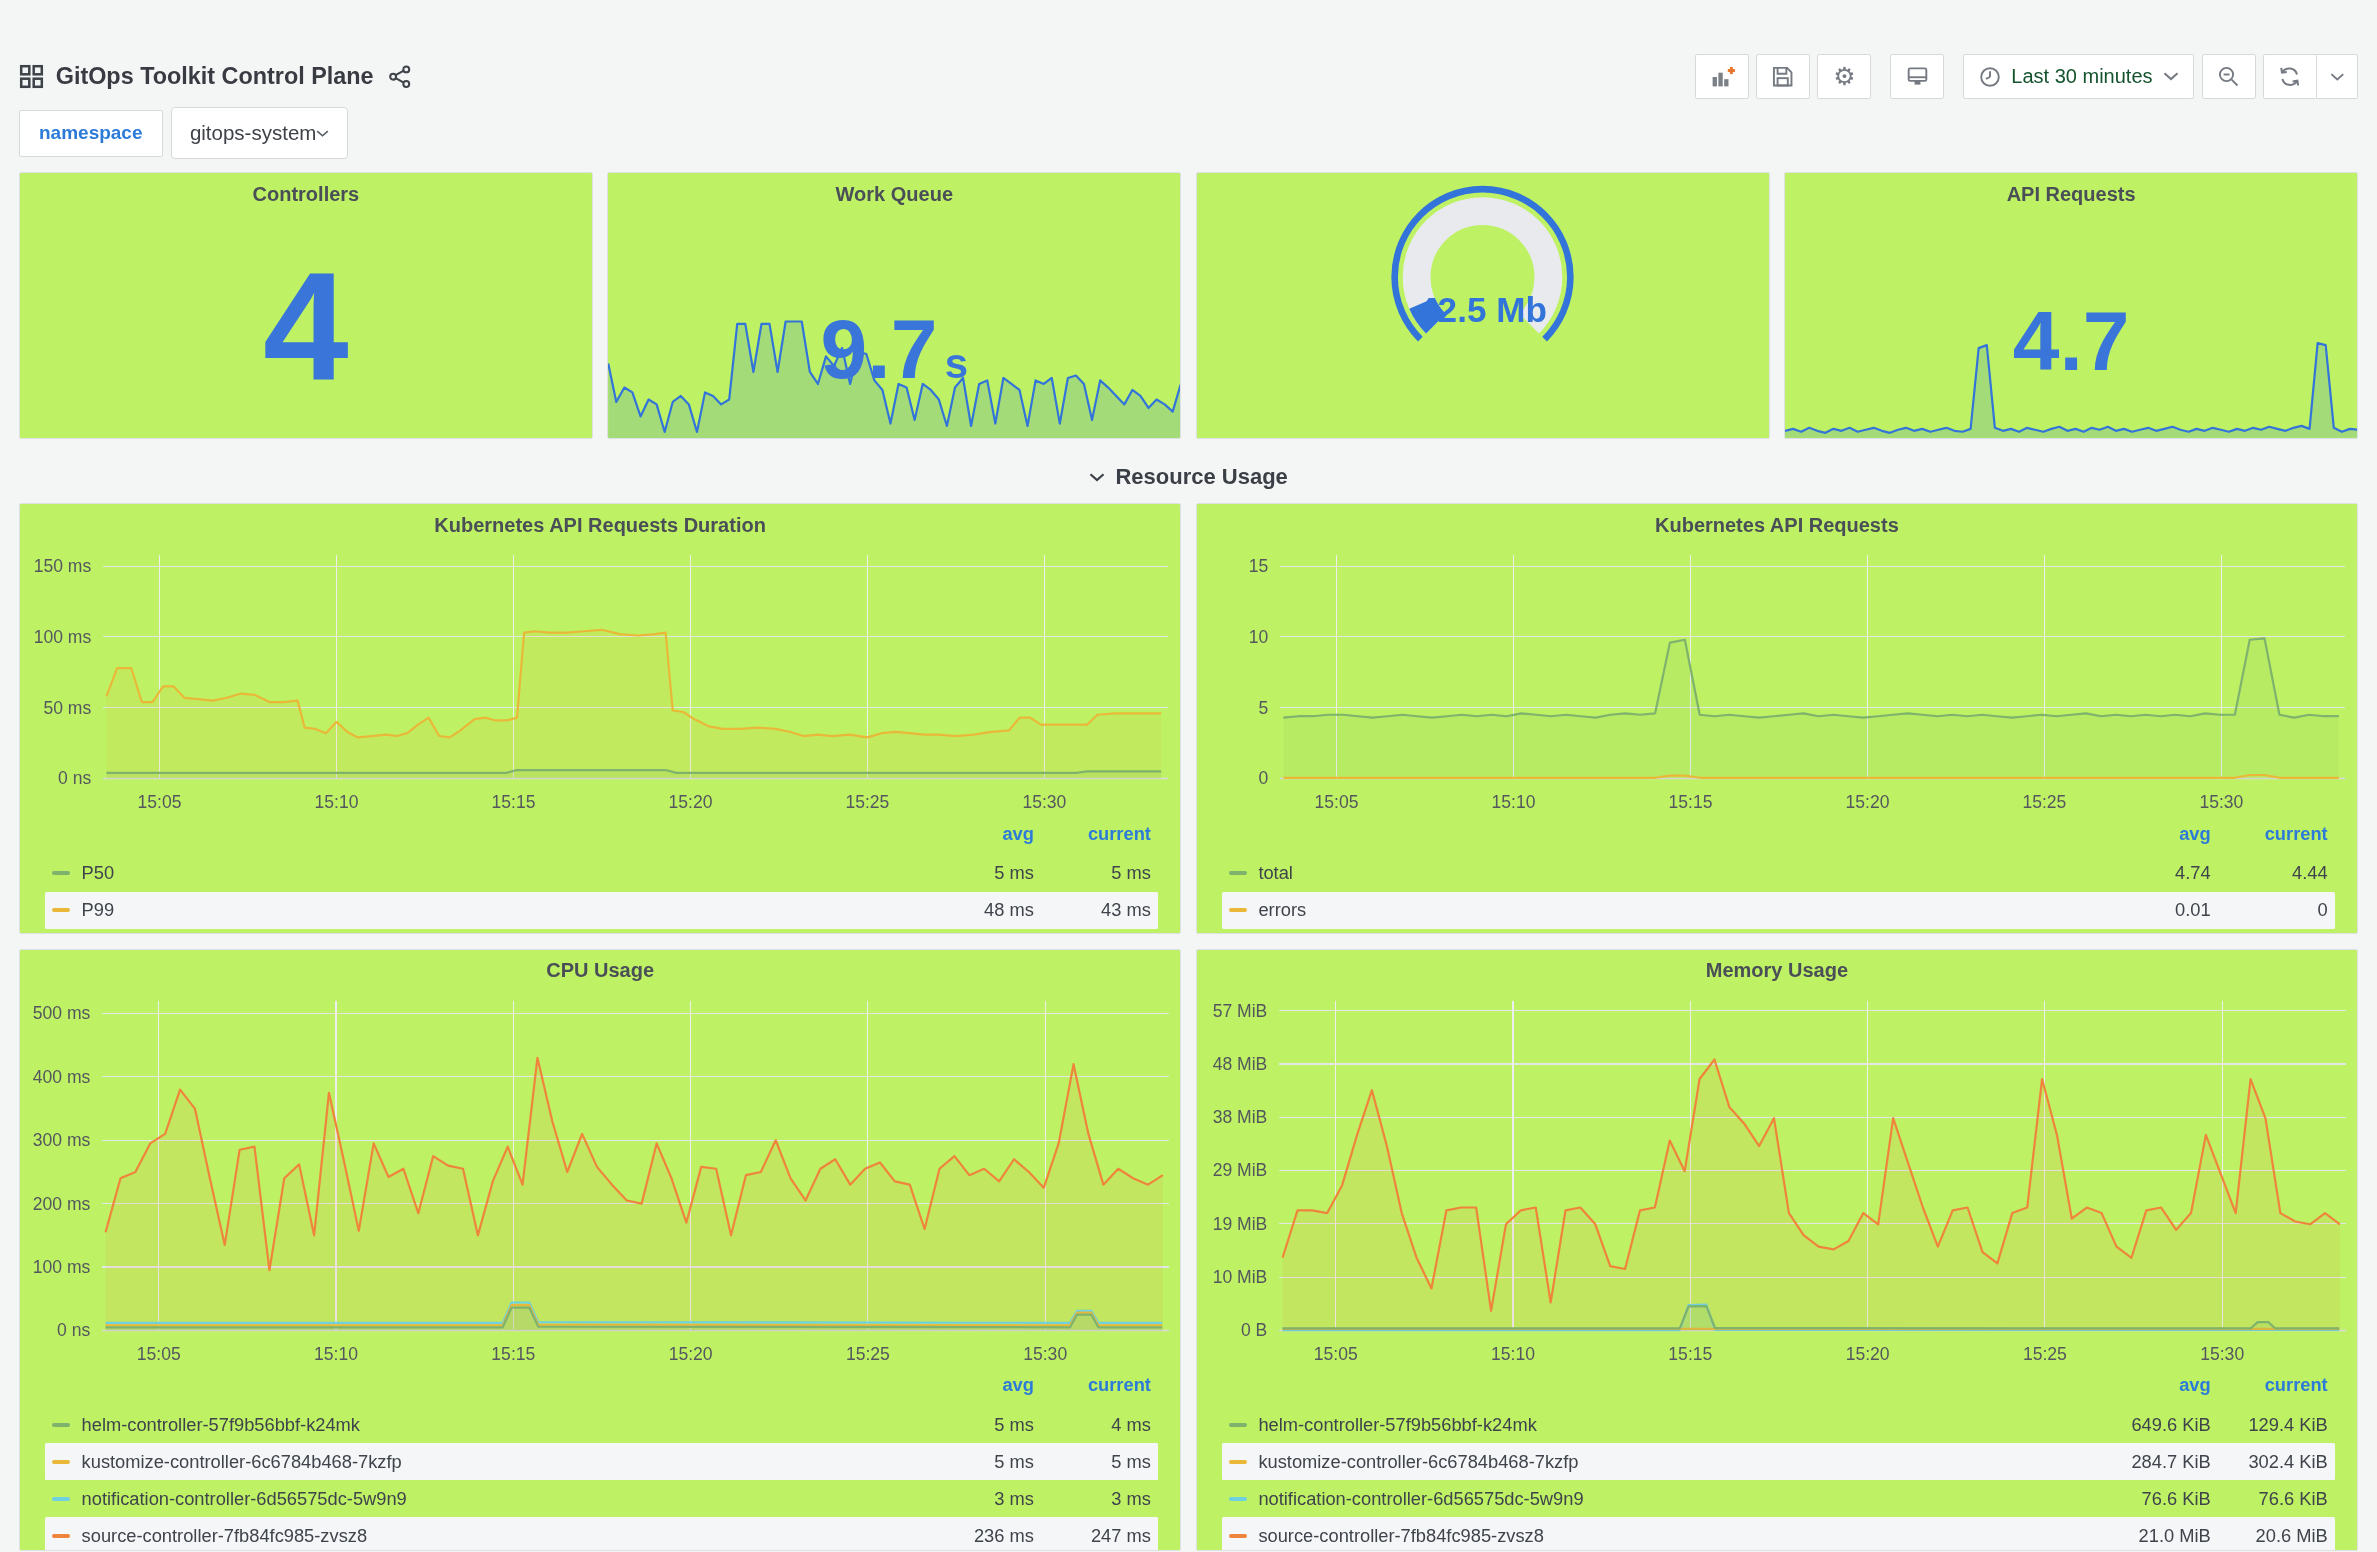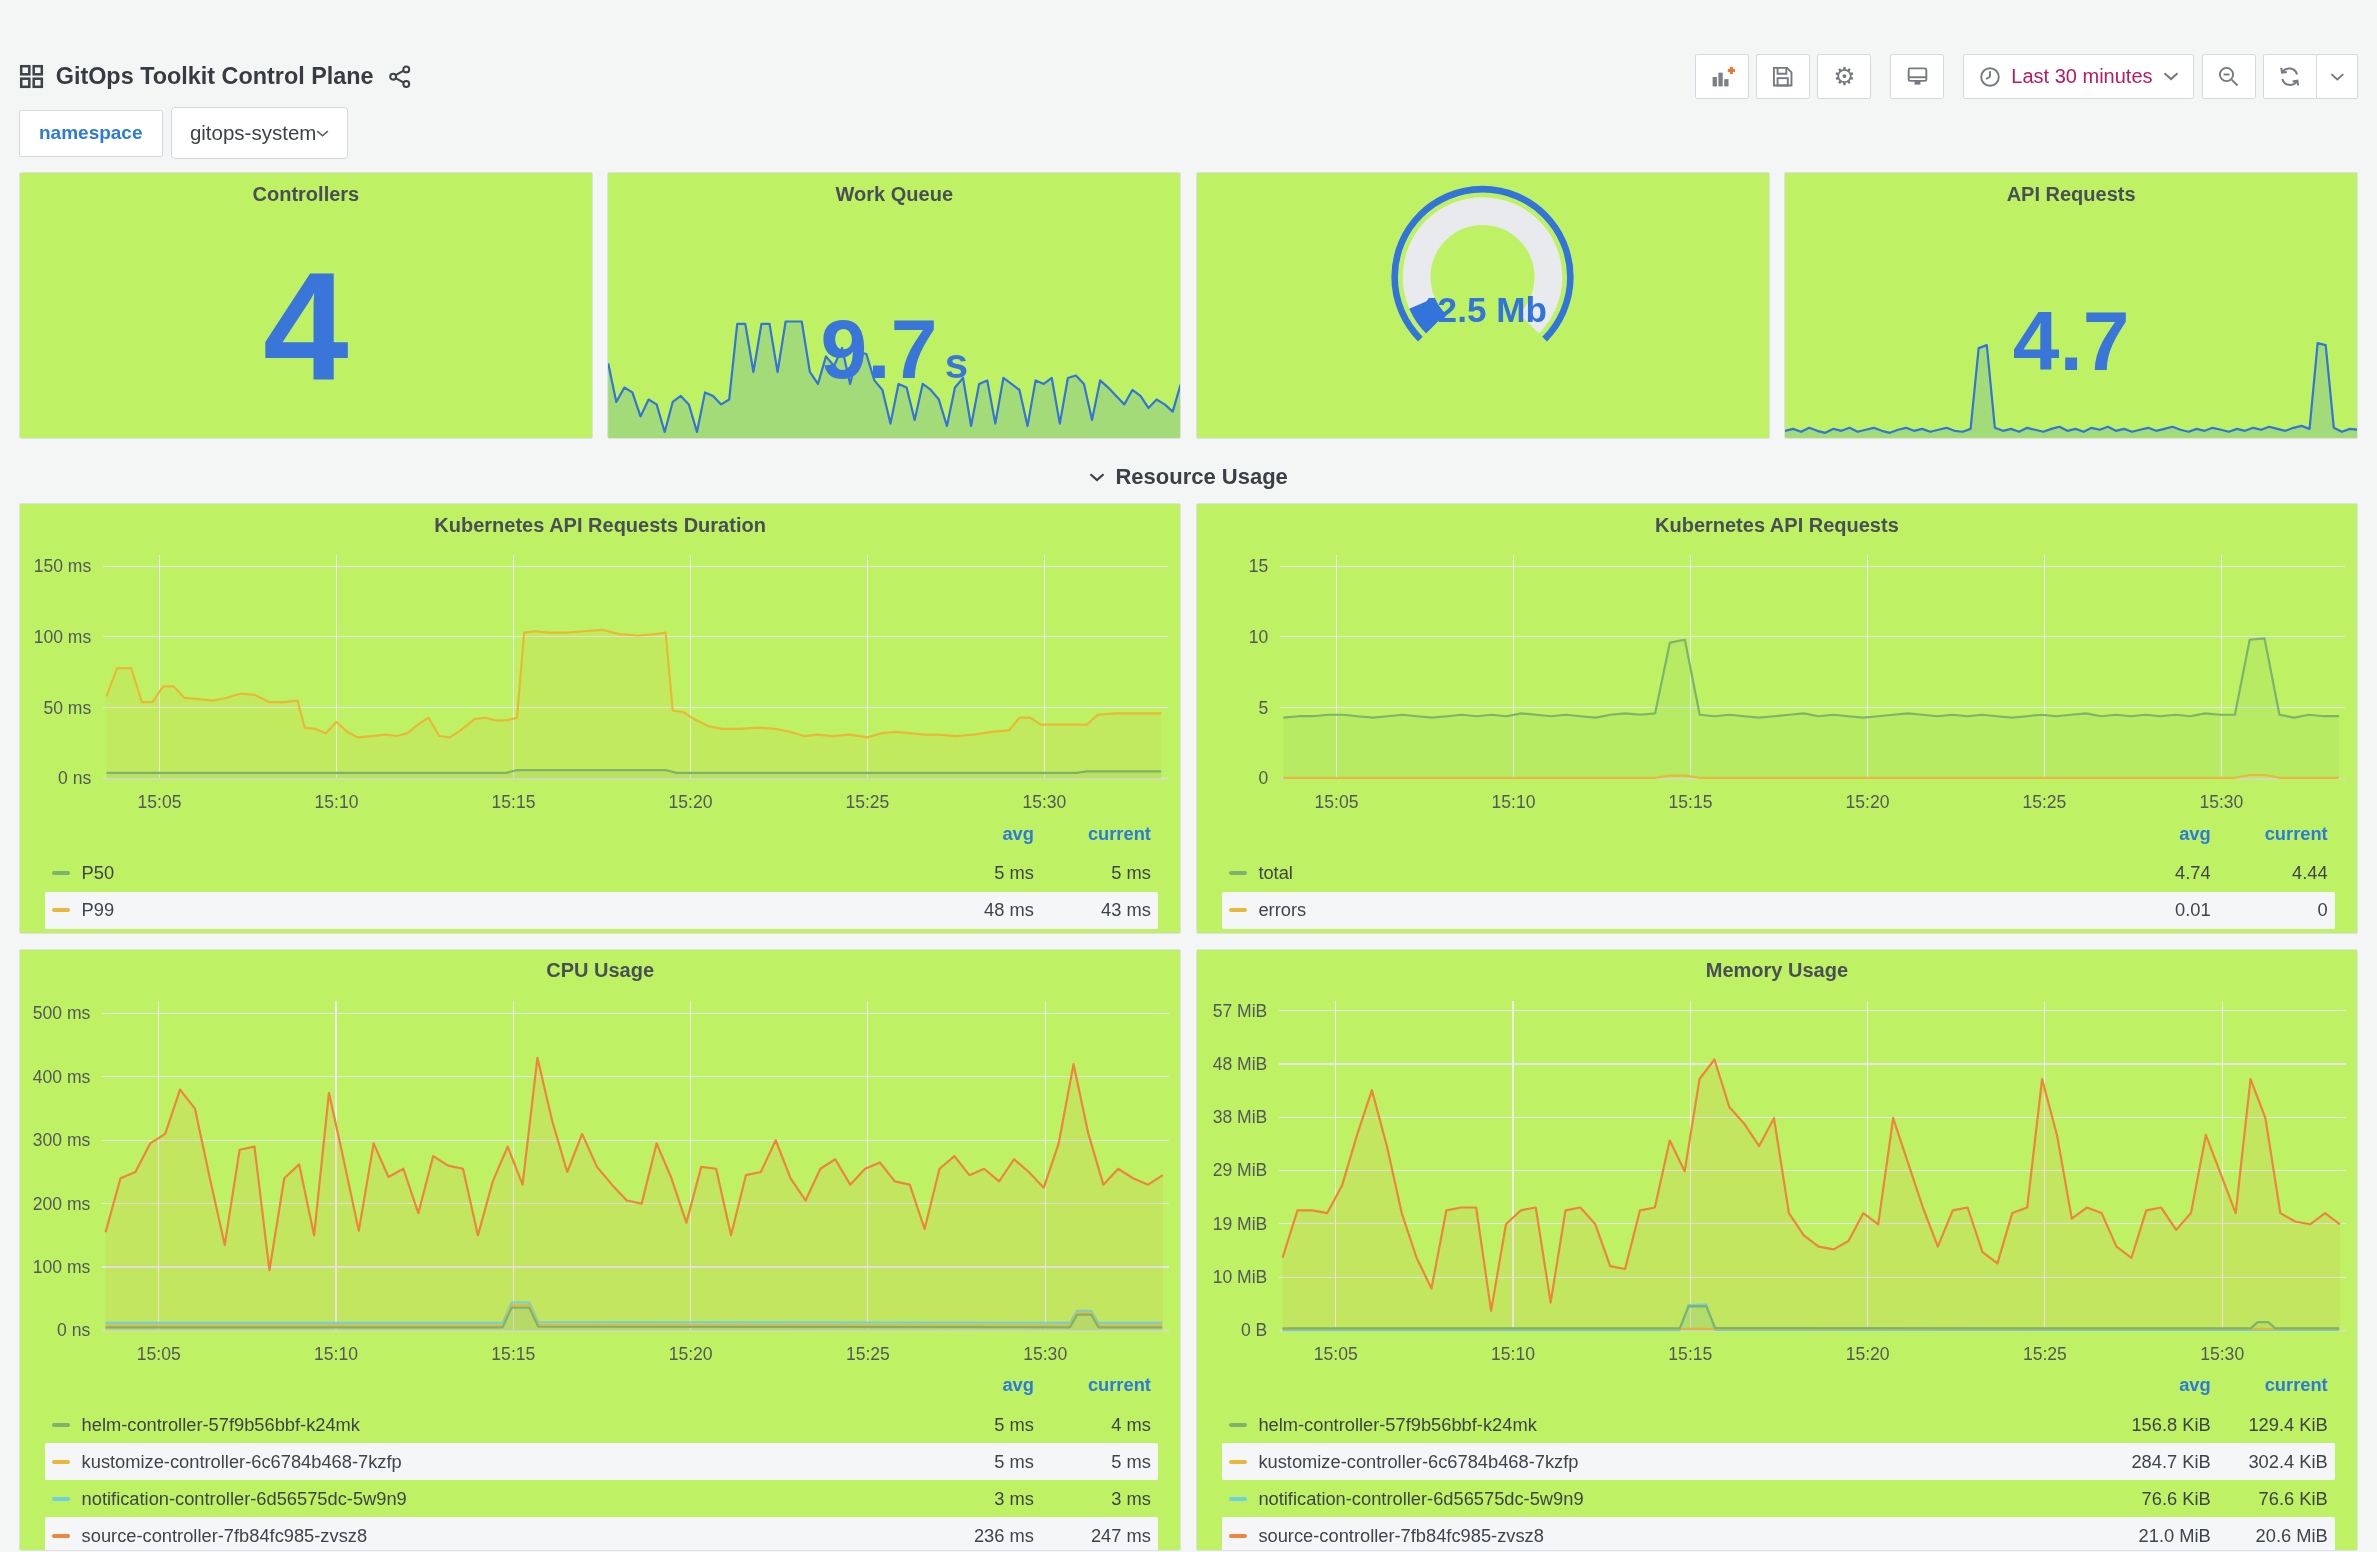--- a/index.html
+++ b/index.html
@@ -8,21 +8,21 @@
   .page { width:2377px; height:1553px; position:relative; }
 
   
   .dash-header { display:flex; align-items:center; padding:16px 19px 5.9px 19px; height:63px;margin-top:40px; }
   .dash-title { font-size:23.4px; font-weight:bold; color:#383b42; margin:0 14.6px 0 11.7px; }
   .hicon { display:inline-flex; align-items:center; justify-content:center; }
   .toolbar { margin-left:auto; display:flex; align-items:center; }
   .tbtn { height:45px; min-width:54px; background:#fff; border:0.7px solid #d5d9de; border-radius:2.2px;
           display:flex; align-items:center; justify-content:center; margin-left:7.3px; cursor:pointer; color:#757a82; }
   .tbtn.gap { margin-left:19px; }
-  .timepicker { padding:0 14.6px; font-size:20px; color:#be185d; gap:10.3px; }
+  .timepicker { padding:0 14.6px; font-size:20px; color:#14532d; gap:10.3px; }
   .split { display:flex; margin-left:7.3px; }
   .split .seg { height:45px; background:#fff; border:0.7px solid #d5d9de; display:flex; align-items:center; justify-content:center; color:#757a82; }
   .split .seg:first-child { width:54px; border-radius:2.2px 0 0 2.2px; }
   .split .seg:last-child { width:41px; border-left:none; border-radius:0 2.2px 2.2px 0; }
 
   
   .var-row { display:flex; align-items:center; padding:4.4px 19px 13px 19px; gap:8.8px; }
   .var-label { height:47px; background:#fff; border:0.7px solid #d5d9de; border-radius:2.2px;
                display:flex; align-items:center; padding:0 19px; color:#2c7bd9; font-weight:bold; font-size:19px;text-align:right; }
   .var-value { height:52px; background:#fff; border:0.7px solid #d5d9de; border-radius:4px;
@@ -443,21 +443,21 @@
         </div>
       <div class="legend" id="legend-memory">
           <div class="lhead">
             <span class="spacer"></span>
     <span class="col">avg</span>
     <span class="col">current</span>
           </div>
           <div class="lrow">
             <span class="lname">
         <span class="swatch" style="background:#7eb26d"></span>helm-controller-57f9b56bbf-k24mk</span>
-      <span class="col">156.8 KiB</span>
+      <span class="col">649.6 KiB</span>
       <span class="col">129.4 KiB</span>
           </div>
           <div class="lrow alt">
             <span class="lname">
         <span class="swatch" style="background:#eab839"></span>kustomize-controller-6c6784b468-7kzfp</span>
       <span class="col">284.7 KiB</span>
       <span class="col">302.4 KiB</span>
           </div>
           <div class="lrow">
             <span class="lname">

